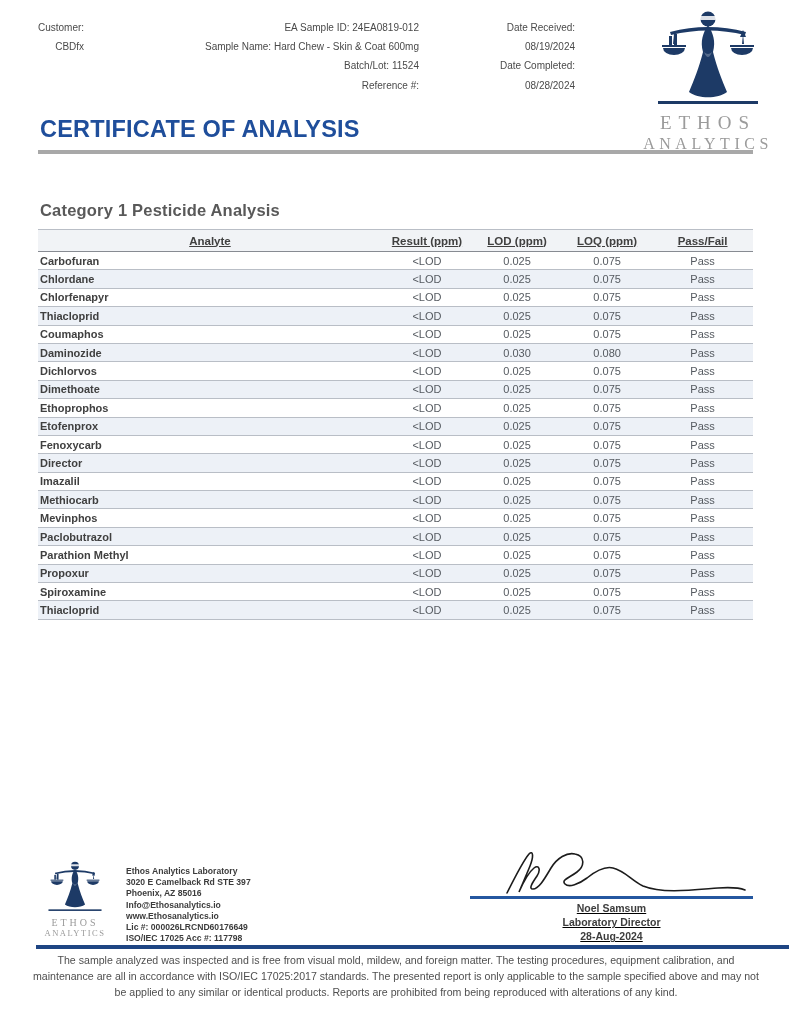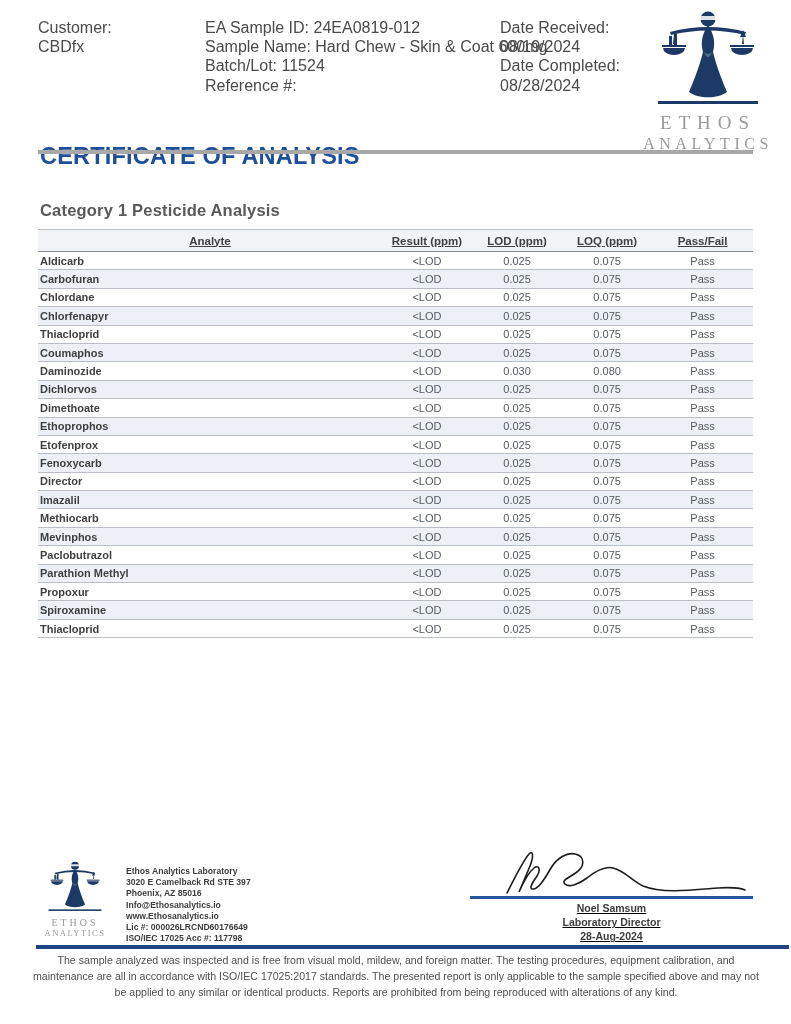--- a/index.html
+++ b/index.html
@@ -2,34 +2,34 @@
 <html><head>
 <meta charset="utf-8">
 <style>
   * { margin:0; padding:0; box-sizing:border-box; }
   html,body { background:#fff; }
   body { font-family:"Liberation Sans", sans-serif; }
   .page { position:relative; width:791px; height:1024px; background:#fff; overflow:hidden; }
   .col-customer { left:38px; top:18px; }
   .col-sample   { left:205px; top:18px; }
   .col-dates    { left:500px; top:18px; }
-  .col-customer div, .col-sample div, .col-dates div { font-size:16px; color:#4a4a4a; line-height:19.2px; white-space:nowrap; }
+  .col-customer div, .col-sample div, .col-dates div { font-size:10px; color:#4a4a4a; line-height:19.2px; white-space:nowrap;text-align:right; }
   .col-customer, .col-sample, .col-dates { position:absolute; }
 
   
   .logo-main { position:absolute; left:628px; top:8px; width:160px; text-align:center; }
   .logo-main .wordmark1 { font-family:"Liberation Serif", serif; color:#9b9b9b; font-size:19px; letter-spacing:7px; margin-top:2px; }
   .logo-main .wordmark2 { font-family:"Liberation Serif", serif; color:#9b9b9b; font-size:16px; letter-spacing:4.5px; margin-top:1px; }
 
   .logo-footer { position:absolute; left:36px; top:860px; width:78px; text-align:center; }
   .logo-footer .wordmark1 { font-family:"Liberation Serif", serif; color:#9b9b9b; font-size:10px; letter-spacing:3px; margin-top:1px; }
   .logo-footer .wordmark2 { font-family:"Liberation Serif", serif; color:#9b9b9b; font-size:8.5px; letter-spacing:1.5px; }
 
   
-  .page-title { position:absolute; left:40px; top:116px; font-size:23.5px; font-weight:bold; color:#1f4e9b; letter-spacing:0.2px;margin-top:27px; }
+  .page-title { position:absolute; left:40px; top:116px; font-size:23.5px; font-weight:bold; color:#1f4e9b; letter-spacing:0.2px; }
   .title-divider { position:absolute; left:38px; top:150px; width:715px; height:4px; background:#a8a8a8; }
   .section-title { position:absolute; left:40px; top:201px; font-size:16.5px; font-weight:bold; color:#595959; letter-spacing:0.2px; }
 
   
   .coa-table { position:absolute; left:38px; top:229px; width:715px; border-collapse:collapse; table-layout:fixed; }
   .coa-table col.c-analyte { width:48.1%; }
   .coa-table col.c-result  { width:12.6%; }
   .coa-table col.c-lod     { width:12.6%; }
   .coa-table col.c-loq     { width:12.6%; }
   .coa-table col.c-pass    { width:14.1%; }
@@ -135,27 +135,20 @@
     <thead>
       <tr>
         <th>Analyte</th>
         <th>Result (ppm)</th>
         <th>LOD (ppm)</th>
         <th>LOQ (ppm)</th>
         <th>Pass/Fail</th>
       </tr>
     </thead>
     <tbody>
-      <tr>
-          <td class="analyte">Aldicarb</td>
-          <td>&lt;LOD</td>
-          <td>0.025</td>
-          <td>0.075</td>
-          <td>Pass</td>
-        </tr>
         <tr>
           <td class="analyte">Carbofuran</td>
           <td>&lt;LOD</td>
           <td>0.025</td>
           <td>0.075</td>
           <td>Pass</td>
         </tr>
         <tr>
           <td class="analyte">Chlordane</td>
           <td>&lt;LOD</td>

